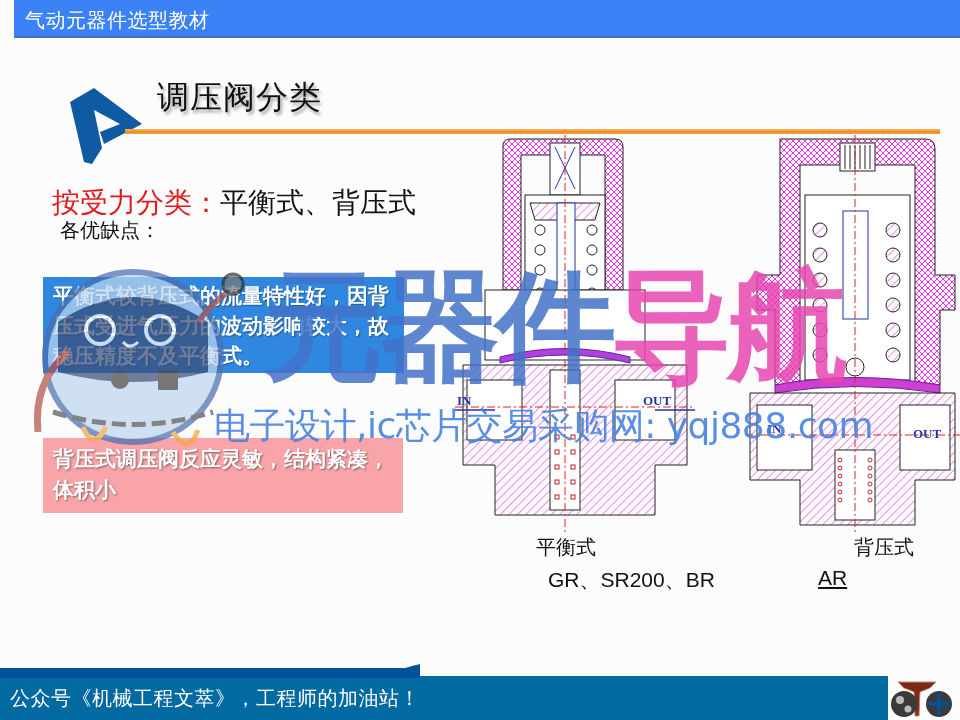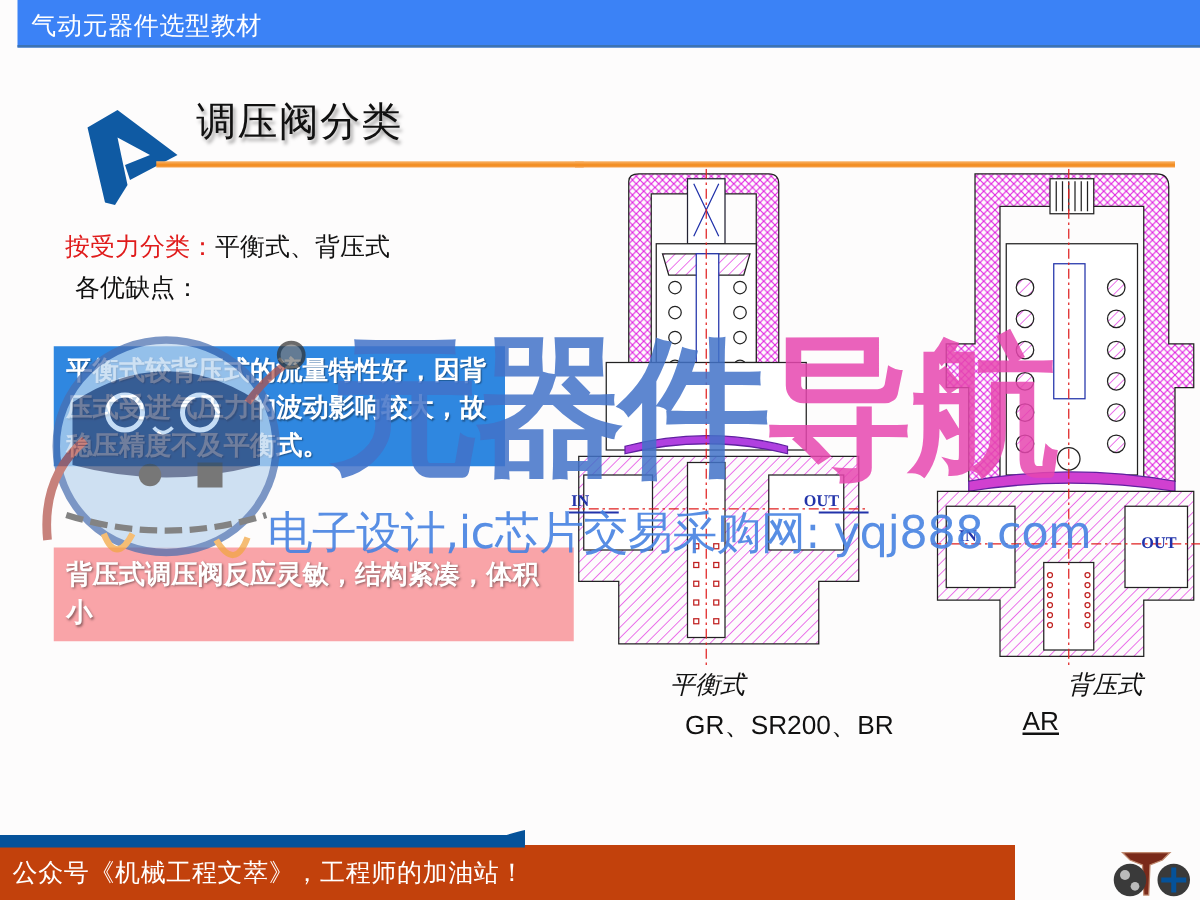--- a/index.html
+++ b/index.html
@@ -18,67 +18,67 @@
   .slide-title {
     position: absolute; left: 157px; top: 76px; font-size: 32px; color: #111;
     text-shadow: 2px 3px 3px rgba(0,0,0,0.35); letter-spacing: 1px;
   }
   .title-underline {
     position: absolute; left: 125px; top: 129px; width: 342px; height: 5px;
     background: linear-gradient(#f9b46b, #f28a1b 60%, #f7a24d);
   }
 
   .classification {
-    position: absolute; left: 52px; top: 184px; font-size: 20px;
+    position: absolute; left: 52px; top: 184px; font-size: 28px;
     font-family: "DejaVu Serif", "Liberation Serif", serif; color: #111;
   }
   .classification .label-red { color: #e01b1b; }
   .pros-cons-label {
     position: absolute; left: 60px; top: 217px; font-size: 20px;
     font-family: Liberation Serif, serif; color: #111;
   }
 
   .box-balanced {
     position: absolute; left: 43px; top: 277px; width: 361px; height: 96px;
     background: #2f87e0; color: #fff; font-size: 21px; font-weight: bold;
     line-height: 30px; padding: 4px 10px 0 10px;
     text-shadow: 1px 1px 1px rgba(0,0,0,0.35);
   }
   .box-back {
-    position: absolute; left: 43px; top: 438px; width: 416px; height: 75px;
+    position: absolute; left: 43px; top: 438px; width: 360px; height: 75px;
     background: #f9a4a8; color: #fff; font-size: 21px; font-weight: bold;
     line-height: 31px; padding: 6px 10px 0 10px;
     text-shadow: 1px 1px 2px rgba(0,0,0,0.45);
   }
 
   .diagram { position: absolute; }
   .caption {
     position: absolute; font-size: 20px; color: #111;
   }
-  .caption.cjk { font-family: "DejaVu Serif", "Liberation Serif", serif; font-style: italic; }
+  .caption.cjk { font-family: "DejaVu Serif", "Liberation Serif", serif; }
   .caption.model { font-family: "Liberation Sans", sans-serif; font-size: 21px; }
 
   
   .wm-mascot { position: absolute; left: 28px; top: 262px; width: 220px; height: 190px; opacity: 0.72; pointer-events: none; }
   .wm-big {
     position: absolute; left: 264px; top: 262px; height: 130px; font-size: 120px; font-weight: bold;
     line-height: 130px; letter-spacing: -4px; white-space: nowrap; pointer-events: none;
     font-family: "DejaVu Sans", sans-serif;
   }
   .wm-big .part-blue { color: rgba(66,114,200,0.85); }
   .wm-big .part-pink { color: rgba(230,70,175,0.85); }
   .wm-line {
     position: absolute; left: 214px; top: 402px; font-size: 36px; font-weight: normal;
     color: rgba(70,130,225,0.9); white-space: nowrap; pointer-events: none;
     letter-spacing: -0.5px;
   }
 
   .bottom-bar {
-    position: absolute; left: 0; top: 676px; width: 812px; height: 44px;
-    background: #c2410c;
+    position: absolute; left: 0; top: 676px; width: 888px; height: 44px;
+    background: #0369a1;
   }
   .bottom-bar::before {
     content: ""; position: absolute; right: 540px; top: -8px; width: 420px; height: 8px;
   }
   .footer-curve { position: absolute; left: 0; top: 664px; width: 960px; height: 14px; }
   .footer-text {
     position: absolute; left: 10px; top: 9px; color: #fff; font-size: 20px;
     font-family: "DejaVu Serif", serif; letter-spacing: 0.5px;
   }
   .footer-logo { position: absolute; left: 884px; top: 2px; width: 76px; height: 42px; }

